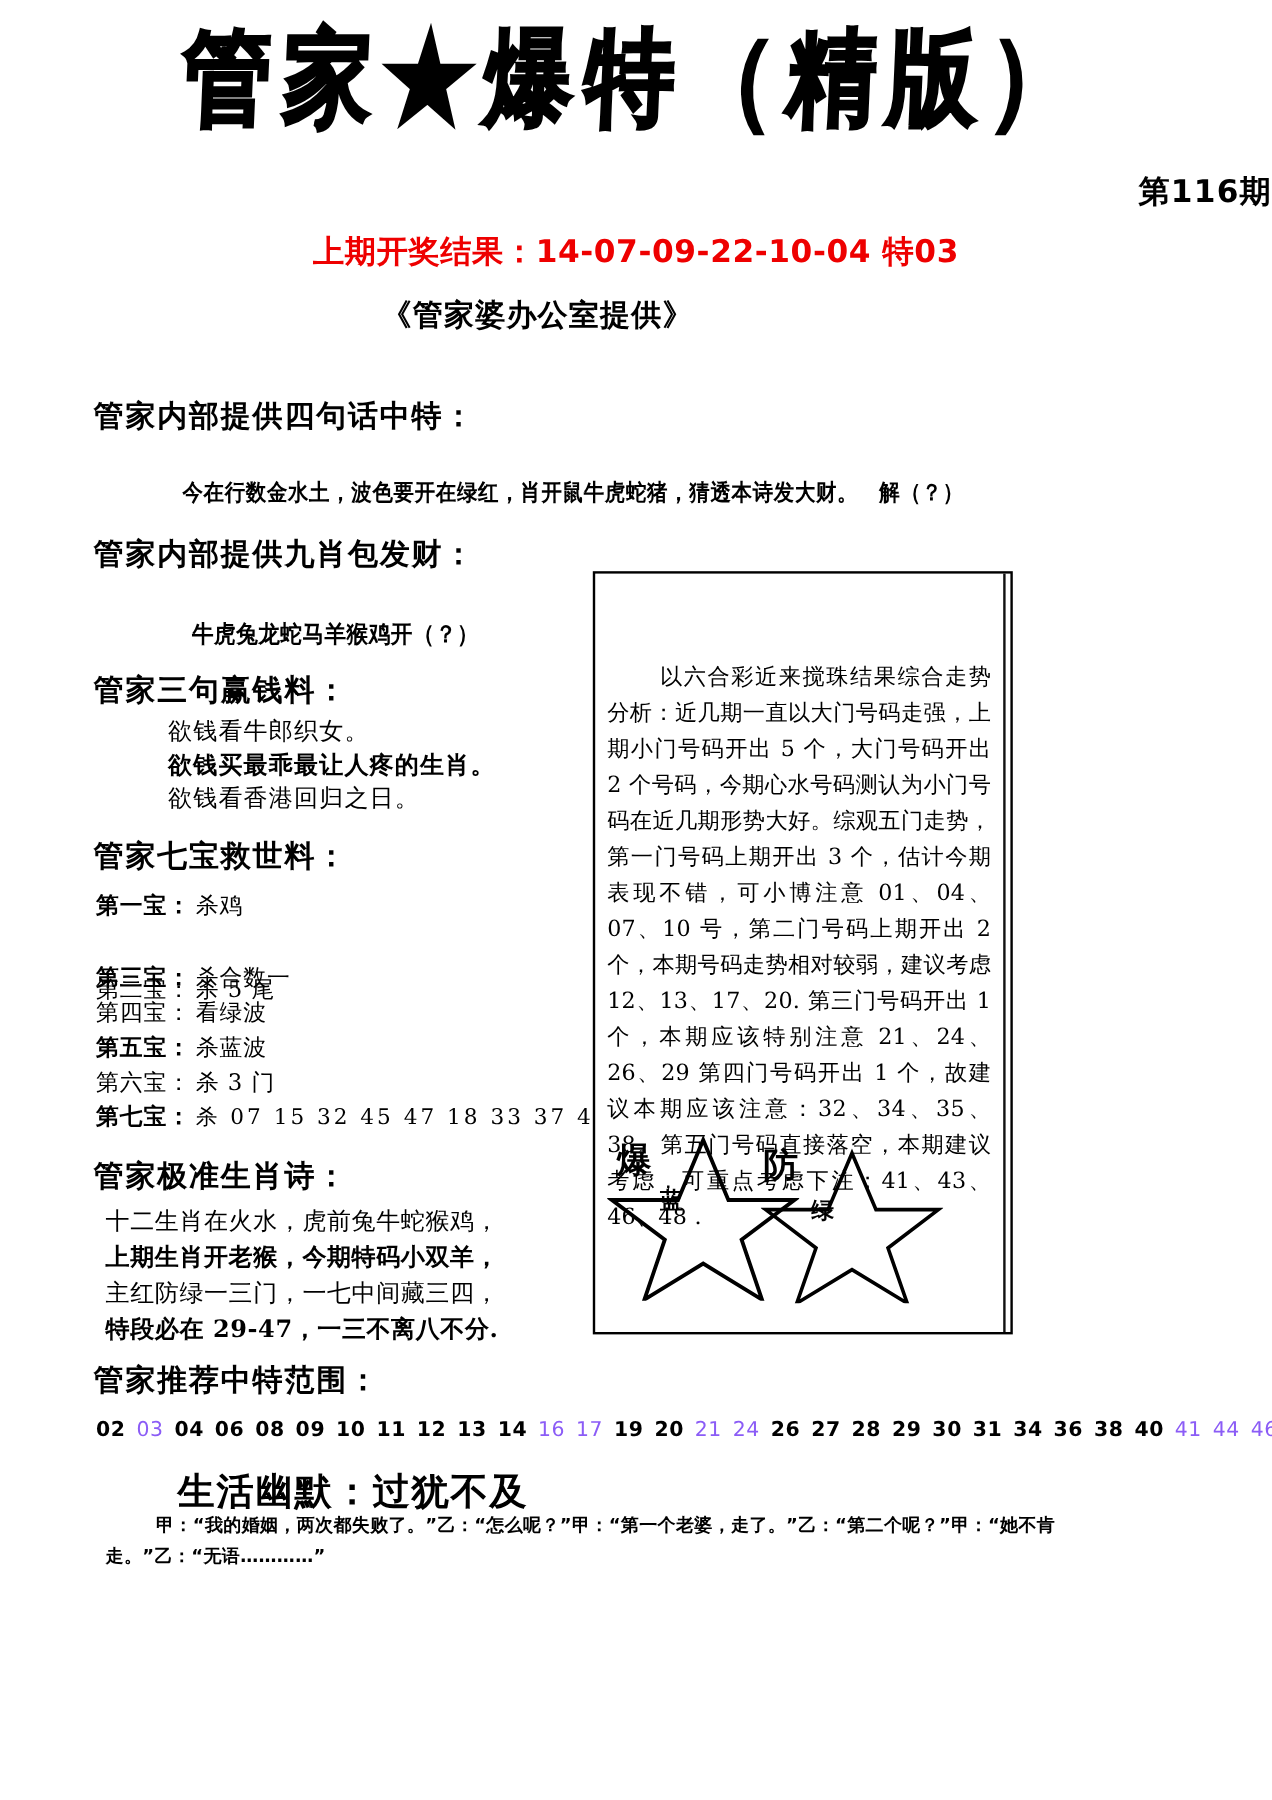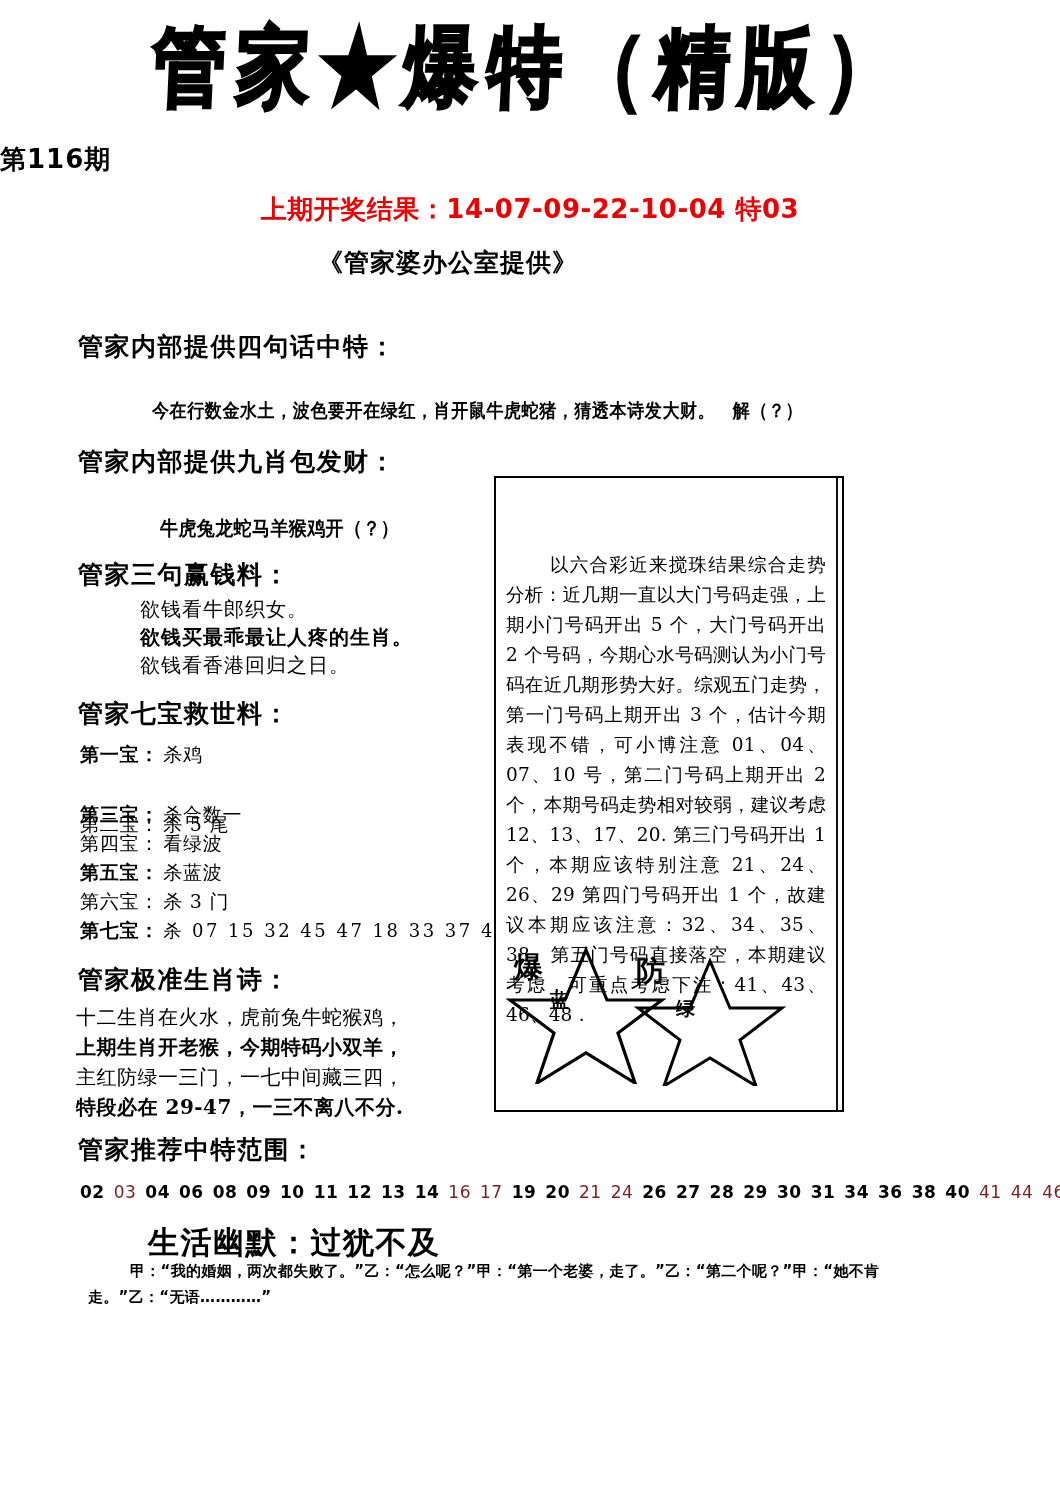--- a/index.html
+++ b/index.html
@@ -33,21 +33,21 @@
     color: #000;
     -webkit-text-stroke: 2.4px #000;
     transform: scaleY(1.18) skewX(-3deg);
     transform-origin: center center;
   }
 
   
   #issue-line {
     position: absolute;
     left: 0; top: 142px; width: 1060px;
-    text-align: left;
+    text-align: right;
     font-family: "DejaVu Sans", "Liberation Sans", sans-serif;
     font-size: 26px;
     font-weight: 700;
     letter-spacing: 1px;
   }
   #draw-result {
     position: absolute;
     left: 0; top: 192px; width: 1060px;
     text-align: center;
     color: #ee0000;
@@ -130,21 +130,21 @@
   #tre-2 { top: 802px; }
   #tre-3 { top: 831px; }
   #tre-4 { top: 860px; }
   #tre-5 { top: 889px; }
   #tre-6 { top: 918px; }
   #tre-6 .t-value { letter-spacing: 2.5px; font-size: 18px; }
 
   #zodiac-poem-head { top: 963px; }
   .zpoem {
     position: absolute;
-    left: 76px;
+    left: 88px;
     font-family: "DejaVu Serif", "Liberation Serif", serif;
     font-size: 20px;
     letter-spacing: 0.5px;
     white-space: nowrap;
   }
   #zp-0 { top: 1004px; font-weight: 400; }
   #zp-1 { top: 1034px; font-weight: 700; }
   #zp-2 { top: 1064px; font-weight: 400; }
   #zp-3 { top: 1094px; font-weight: 700; }
 
@@ -153,21 +153,21 @@
     position: absolute;
     left: 80px; top: 1182px;
     width: 900px;
     font-family: "DejaVu Sans", "Liberation Sans", sans-serif;
     font-size: 17px;
     font-weight: 700;
     letter-spacing: 0.5px;
     white-space: nowrap;
   }
   #range-numbers span { margin-right: 9px; }
-  #range-numbers span.faint { color: #7f1d1d; font-weight: 400; }
+  #range-numbers span.faint { color: #8b5cf6; font-weight: 400; }
 
   #humor-head {
     position: absolute;
     left: 148px; top: 1222px;
     font-family: "DejaVu Serif", "Liberation Serif", serif;
     font-size: 31px;
     font-weight: 700;
     letter-spacing: 1.5px;
     white-space: nowrap;
   }

